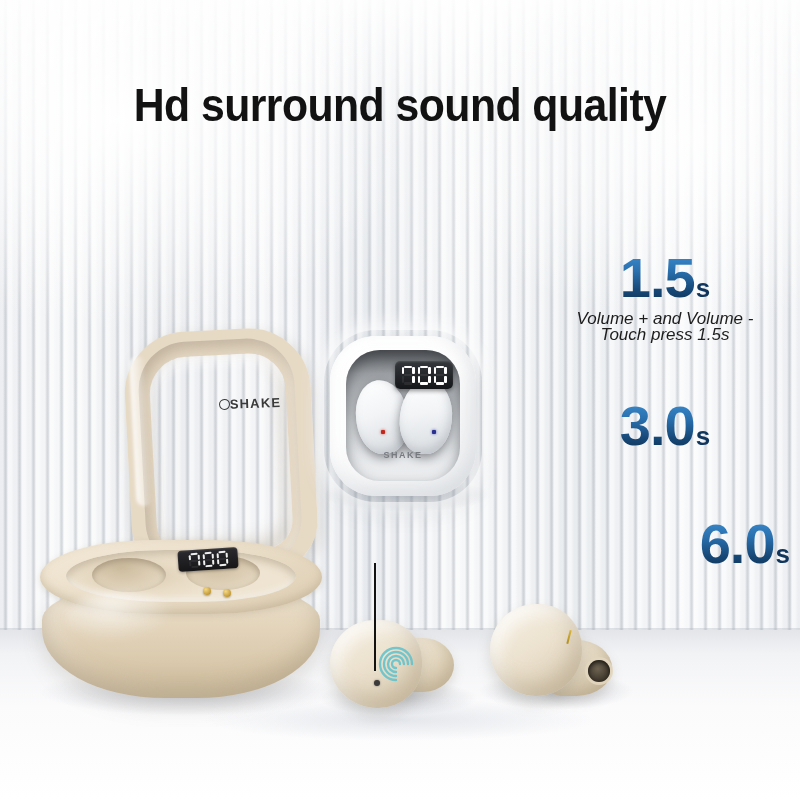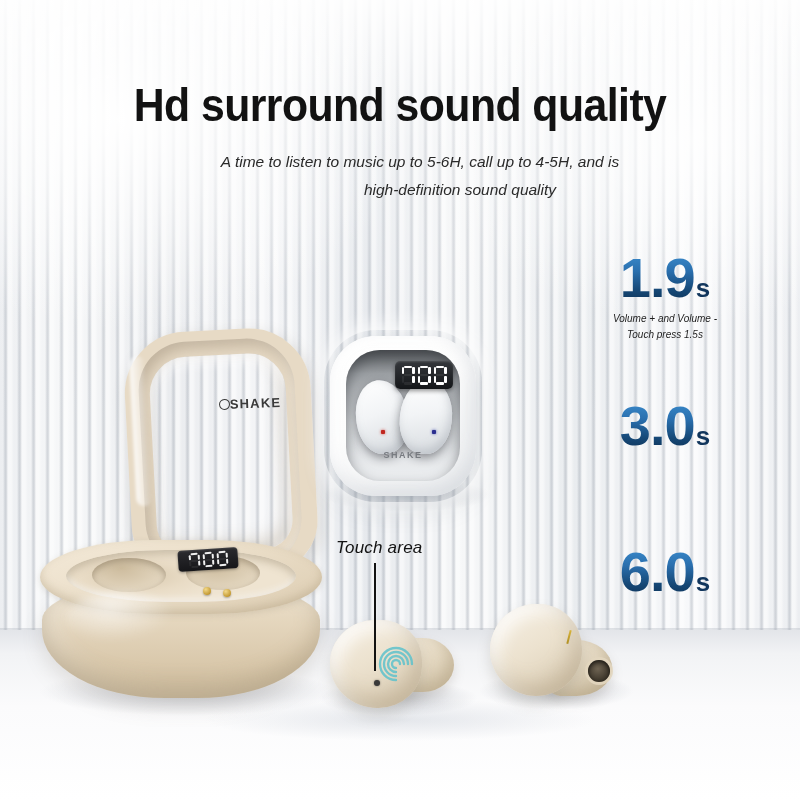--- a/index.html
+++ b/index.html
@@ -71,26 +71,26 @@
     background:linear-gradient(to bottom, #3d8fd0 0%, #2a6fae 38%, #164876 72%, #0d2f53 100%);
     -webkit-background-clip:text; background-clip:text; color:transparent;
     -webkit-text-fill-color:transparent;
     display:inline-block;
   }
   .spec .unit {
     font-size:26px; font-weight:700; color:#10355c; letter-spacing:0;
     display:inline-block; vertical-align:baseline; margin-left:1px;
   }
   .spec .cap {
-    margin-top:5px; font-size:10px; font-style:italic; color:#1d1d1d;
+    margin-top:5px; font-size:17px; font-style:italic; color:#1d1d1d;
     line-height:16px; font-family:"Liberation Sans", sans-serif;
   }
   #spec-1 { top:250px; }
   #spec-2 { top:398px;text-decoration:underline; }
-  #spec-3 { top:544px; }
+  #spec-3 { top:516px;text-align:right; }
 
   
   .touch-label {
     position:absolute; left:336px; top:538px; width:160px;
     font-size:17px; font-style:italic; color:#131313; letter-spacing:0.2px;
   }
   .touch-line {
     position:absolute; left:374px; top:563px; width:1.6px; height:108px;
     background:#121212;
   }
@@ -307,24 +307,20 @@
 
 <div id="stage">
 
   <div class="wall"></div>
   <div class="wall-veil"></div>
   <div class="floor-line"></div>
   <div class="floor"></div>
   <div class="floor-sheen"></div>
 
   <div class="title">Hd surround sound quality</div>
-  <div class="subtitle">
-    <span class="l1">A time to listen to music up to 5-6H, call up to 4-5H, and is</span>
-    <span class="l2">high-definition sound quality</span>
-  </div>
 
   <div class="shadow" id="sh-beige"></div>
   <div class="shadow" id="sh-white"></div>
   <div class="shadow" id="sh-budl"></div>
   <div class="shadow" id="sh-budr"></div>
 
   <div id="beige-lid">
     <div class="ring"></div>
     <div class="ring-inner-shade"></div>
     <div class="hilite"></div>
@@ -430,25 +426,24 @@
     <div class="mic"></div>
   </div>
 
   <div class="bud-free" id="bud-right">
     <div class="nozzle"></div>
     <div class="body"></div>
     <div class="wire"></div>
     <div class="hole"></div>
   </div>
 
-  <div class="touch-label">Touch area</div>
   <div class="touch-line"></div>
 
   <div class="spec" id="spec-1">
-    <span class="num">1.9</span><span class="unit">s</span>
+    <span class="num">1.5</span><span class="unit">s</span>
     <div class="cap">
       <div>Volume + and Volume -</div>
       <div>Touch press 1.5s</div>
     </div>
   </div>
 
   <div class="spec" id="spec-2">
     <span class="num">3.0</span><span class="unit">s</span>
   </div>
 

